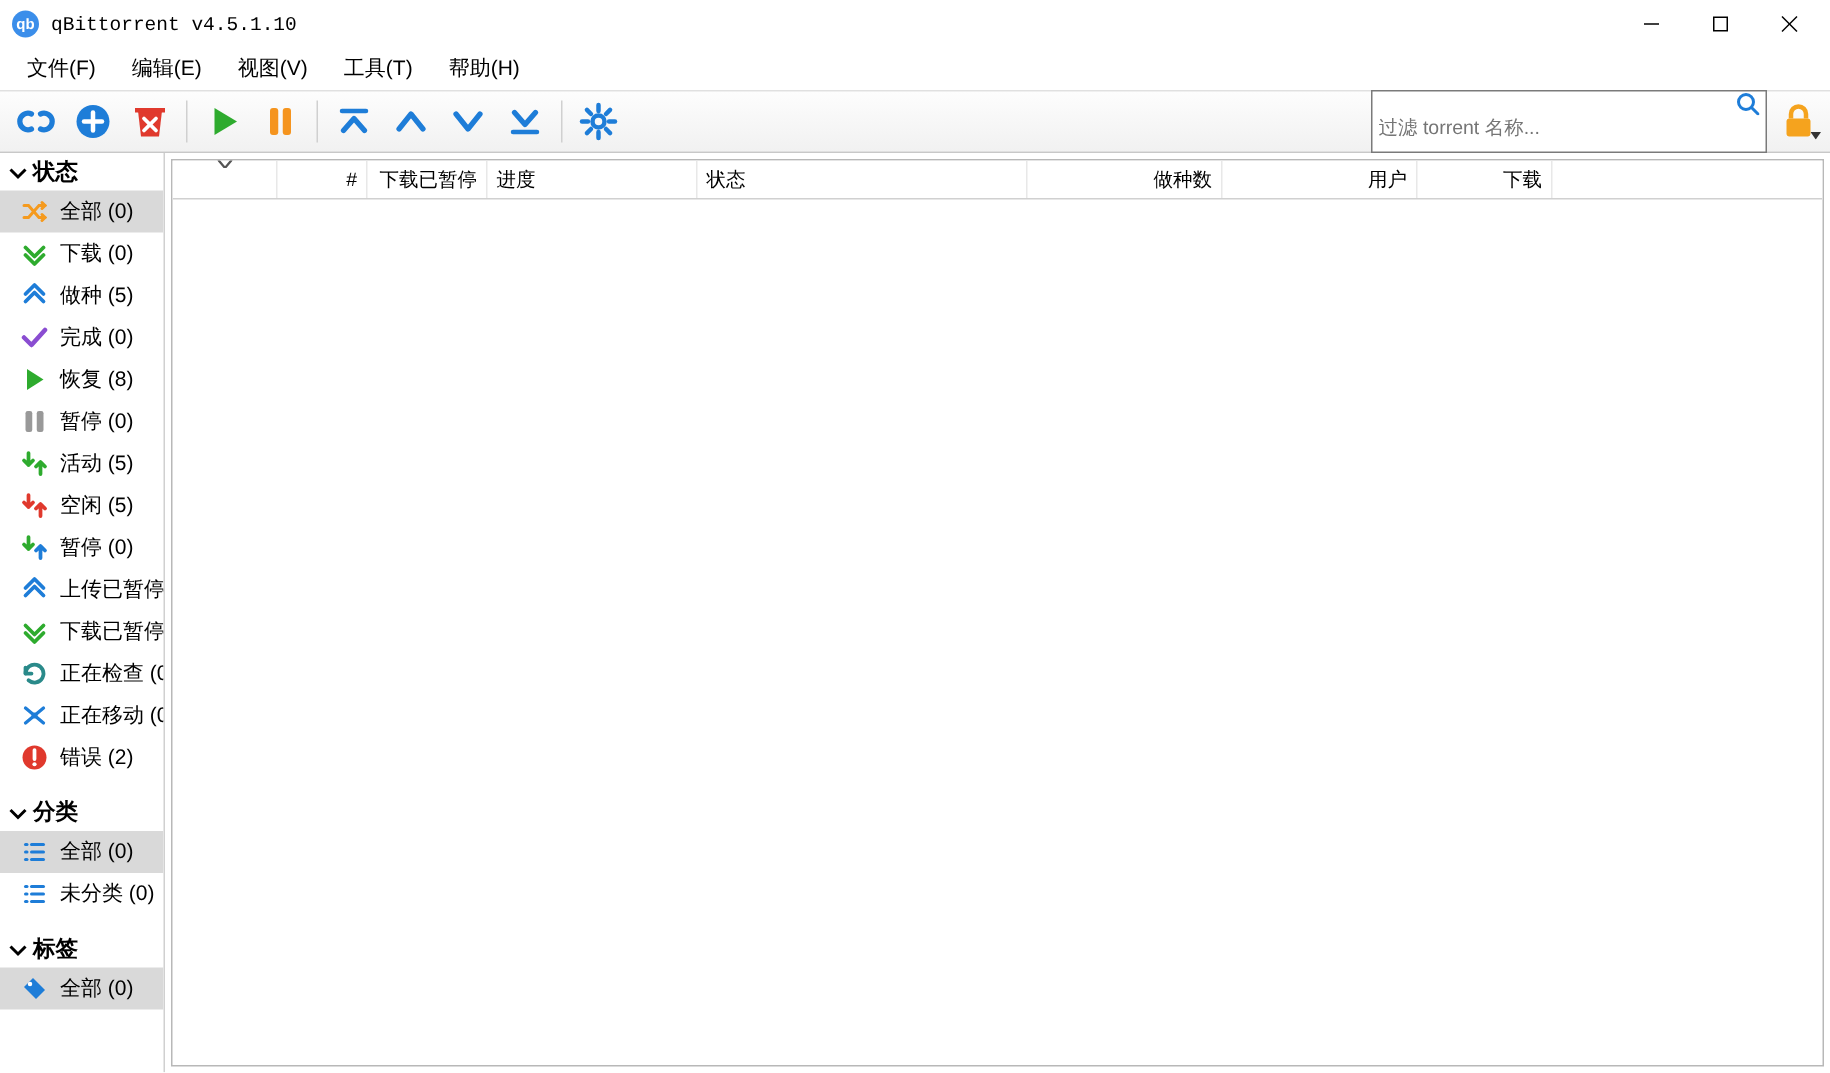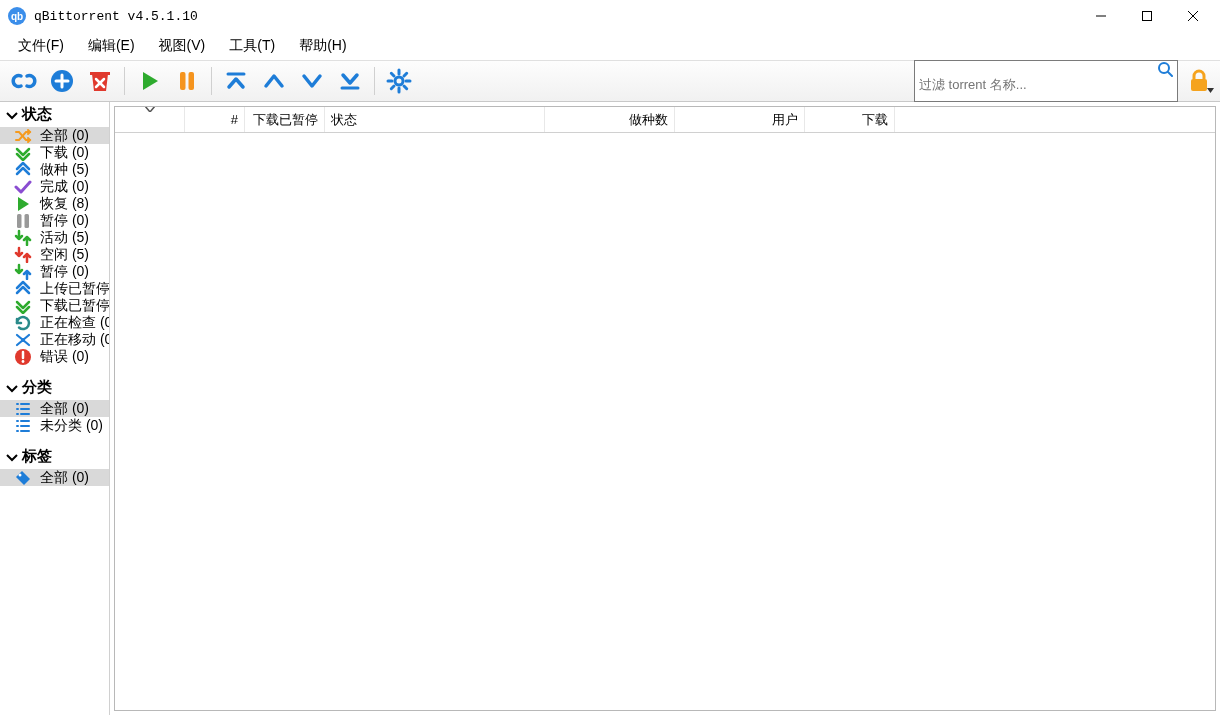--- a/index.html
+++ b/index.html
@@ -19,21 +19,21 @@
   .toolbar .sep { width: 1px; height: 28px; background: #d0d0d0; margin: 0 4px; }
   .toolbar .searchwrap { margin-left: auto; display: flex; align-items: flex-end; border: 1px solid #7a7a7a; background: #fff; height: 42px; width: 264px; padding: 0 4px; flex-direction: column; }
   .toolbar .searchwrap input { border: none; outline: none; font-size: 13px; width: 100%; margin-left: 4px; font-family: inherit; }
   .toolbar .lockbtn { width: 30px; height: 36px; display: flex; align-items: center; justify-content: center; margin-left: 4px; position: relative; }
   
   .bodysplit { flex: 1; display: flex; overflow: hidden; }
   .sidebar { width: 168px; background: #fff; border-right: 1px solid #d0d0d0; overflow-y: auto; padding-bottom: 4px; }
   .sidebar::-webkit-scrollbar { width: 16px; }
   .sidebar::-webkit-scrollbar-thumb { background: #c1c1c1; border: 3px solid #fff; border-radius: 8px; }
   .sidebar .section-header { display: flex; align-items: center; font-weight: bold; font-size: 15px; padding: 3px 4px; gap: 2px; }
-  .sidebar .row { display: flex; align-items: center; padding: 3px 8px 3px 14px; gap: 8px; font-size: 14px; white-space: nowrap; overflow: hidden; text-overflow: ellipsis; height: 17px; }
+  .sidebar .row { display: flex; align-items: center; padding: 3px 8px 3px 14px; gap: 8px; font-size: 14px; white-space: nowrap; overflow: hidden; text-overflow: ellipsis; height: 28px; }
   .sidebar .row.selected { background: #d9d9d9; }
   .sidebar .row .icon { width: 18px; height: 18px; flex: 0 0 18px; display: flex; align-items: center; justify-content: center; }
   
   .mainarea { flex: 1; display: flex; flex-direction: column; padding: 4px; }
   .tablewrap { flex: 1; border: 1px solid #b8b8b8; background: #fff; overflow: auto; position: relative; }
   .tablewrap::-webkit-scrollbar { height: 16px; }
   .tablewrap::-webkit-scrollbar-thumb { background: #c1c1c1; }
   .theader { display: flex; height: 26px; background: #fff; border-bottom: 1px solid #d0d0d0; font-size: 13px; min-width: 1100px; position: sticky; top: 0; }
   .th { border-right: 1px solid #e8e8e8; display: flex; align-items: center; padding: 0 6px; white-space: nowrap; position: relative; }
   .th.right { justify-content: flex-end; }
@@ -297,21 +297,21 @@
       <span>正在移动 (0)</span>
     </div>
     <div class="row">
       <span class="icon">
           <svg width="18" height="18" viewBox="0 0 18 18">
             <circle cx="9" cy="9" r="8" fill="#e0392d"></circle>
             <line x1="9" y1="4" x2="9" y2="10" stroke="#fff" stroke-width="2.5" stroke-linecap="round"></line>
             <circle cx="9" cy="13.5" r="1.4" fill="#fff"></circle>
           </svg>
         </span>
-      <span>错误 (0)</span>
+      <span>错误 (2)</span>
     </div>
 
     <div style="height:10px"></div>
     <div class="section-header">
       <svg width="16" height="16" viewBox="0 0 16 16">
           <path d="M3 6 L8 11 L13 6" fill="none" stroke="#000" stroke-width="2"></path>
         </svg>
       <span>分类</span>
     </div>
     <div class="row selected">
@@ -372,20 +372,23 @@
                 <path d="M0 0 L5 6 L10 0" fill="none" stroke="#555" stroke-width="1.5"></path>
               </svg>
             </span>
         </div>
         <div class="th right" style="width:60px">
             <span>#</span>
           </div>
         <div class="th right" style="width:80px">
             <span>下载已暂停</span>
           </div>
+        <div class="th" style="width:140px">
+            <span>进度</span>
+          </div>
         <div class="th" style="width:220px">
             <span>状态</span>
           </div>
         <div class="th right" style="width:130px">
             <span>做种数</span>
           </div>
         <div class="th right" style="width:130px">
             <span>用户</span>
           </div>
         <div class="th right" style="width:90px">

